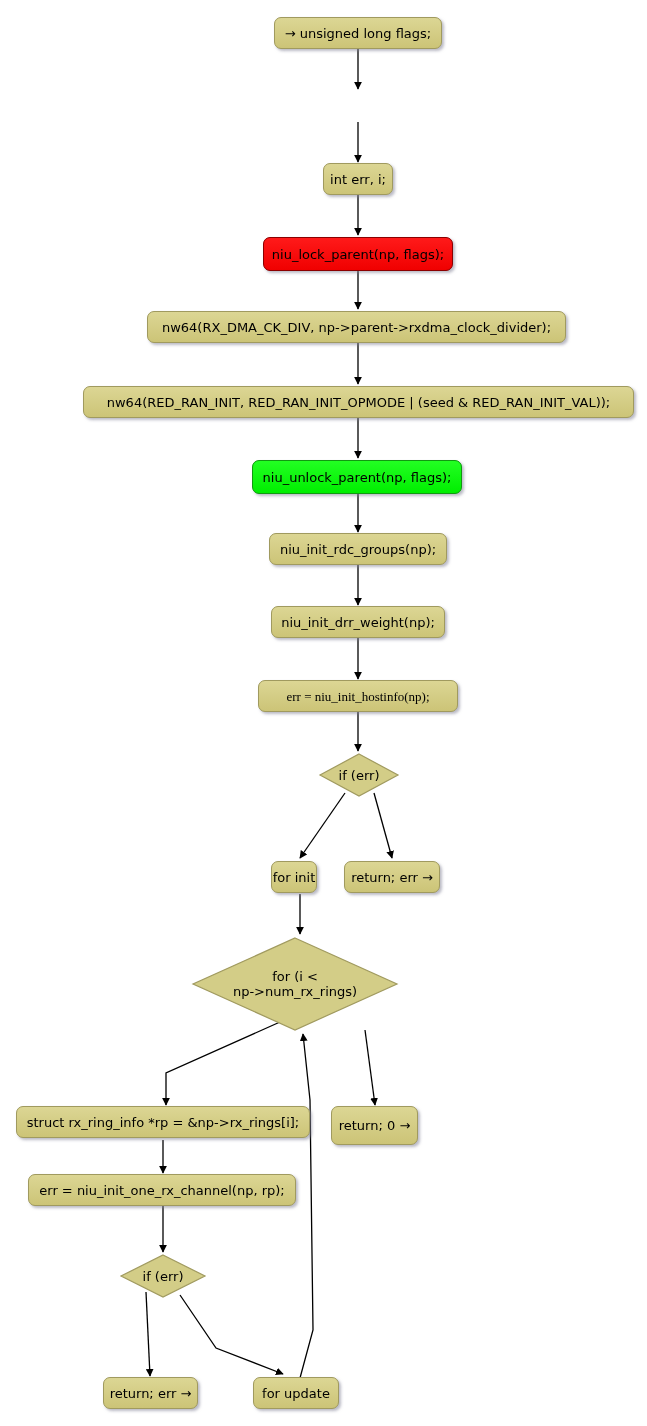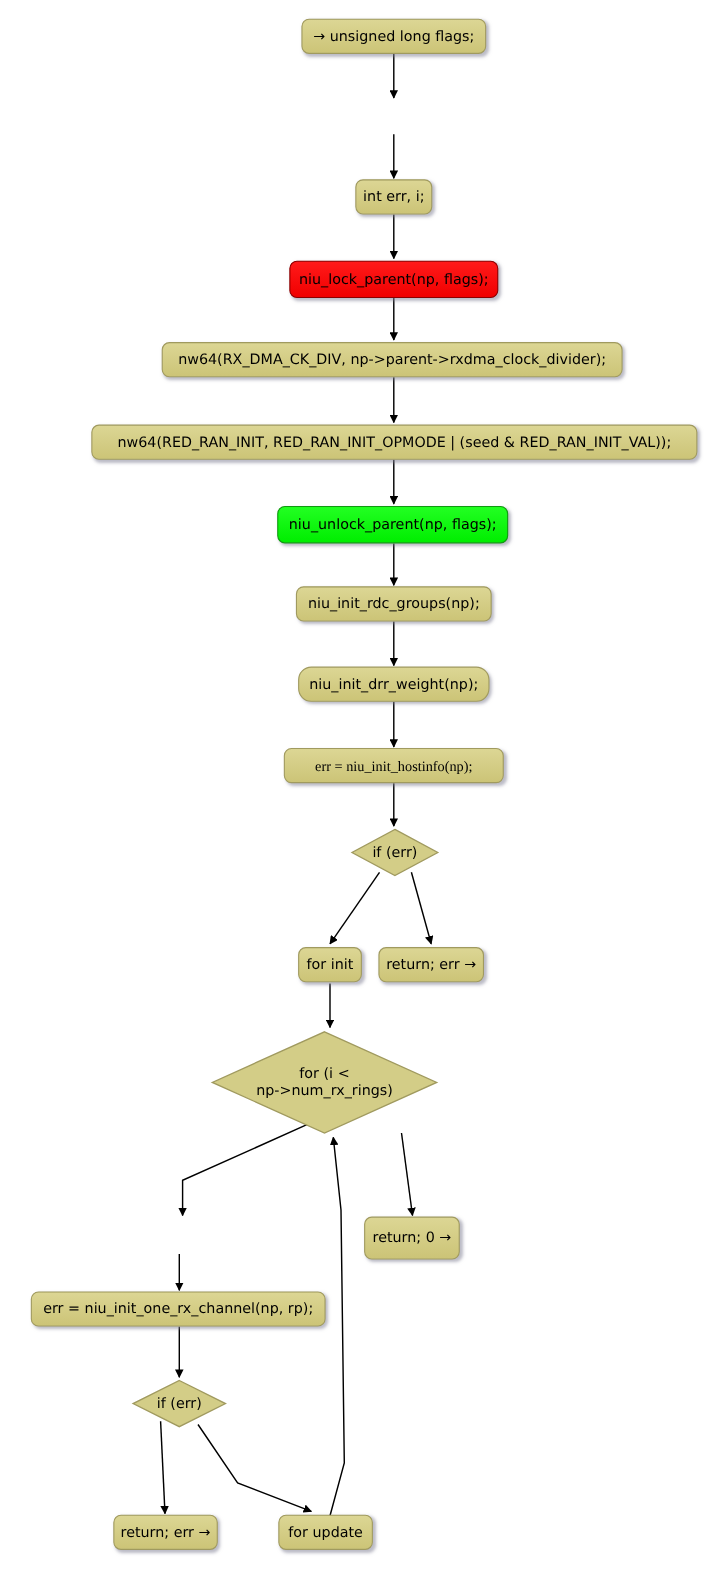--- a/index.html
+++ b/index.html
@@ -132,51 +132,54 @@
   </div>
 
   <div class="node rect green" style="left:252px; top:460px; width:210px; height:34px;">
     <span>niu_unlock_parent(np, flags);</span>
   </div>
 
   <div class="node rect" style="left:269px; top:533px; width:178px; height:32px;">
     <span>niu_init_rdc_groups(np);</span>
   </div>
 
-  <div class="node rect" style="left:271px; top:606px; width:174px; height:32px;border-radius:12px;">
+  <div class="node rect" style="left:271px; top:606px; width:174px; height:32px;">
     <span>niu_init_drr_weight(np);</span>
   </div>
 
   <div class="node rect" style="left:258px; top:680px; width:200px; height:32px;font-family:Liberation Serif, serif;">
     <span>err = niu_init_hostinfo(np);</span>
   </div>
 
   <div class="node diamond" style="left:318px; top:752px; width:82px; height:46px;">
     <svg class="diamond-shape" viewBox="0 0 82 46" xmlns="http://www.w3.org/2000/svg">
       <polygon points="41,2 80,23 41,44 2,23" fill="#d3cd87" stroke="#a09a5f" stroke-width="1.2"></polygon>
     </svg>
     <span class="diamond-label">if (err)</span>
   </div>
 
-  <div class="node rect" style="left:271px; top:861px; width:58px; height:32px;">
+  <div class="node rect" style="left:271px; top:861px; width:46px; height:32px;">
     <span>for init</span>
   </div>
 
   <div class="node rect" style="left:344px; top:861px; width:96px; height:32px;">
     <span>return; err →</span>
   </div>
 
   <div class="node diamond" style="left:190px; top:936px; width:210px; height:96px;text-align:center;">
     <svg class="diamond-shape" viewBox="0 0 210 96" xmlns="http://www.w3.org/2000/svg">
       <polygon points="105,2 207,48 105,94 3,48" fill="#d3cd87" stroke="#a09a5f" stroke-width="1.2"></polygon>
     </svg>
     <span class="diamond-label">for (i &lt;
 np-&gt;num_rx_rings)</span>
   </div>
 
+  <div class="node rect" style="left:16px; top:1106px; width:294px; height:32px;">
+    <span>struct rx_ring_info *rp = &amp;np-&gt;rx_rings[i];</span>
+  </div>
 
   <div class="node rect" style="left:331px; top:1106px; width:87px; height:39px;">
     <span>return; 0 →</span>
   </div>
 
   <div class="node rect" style="left:28px; top:1174px; width:268px; height:32px;">
     <span>err = niu_init_one_rx_channel(np, rp);</span>
   </div>
 
   <div class="node diamond" style="left:119px; top:1253px; width:88px; height:46px;">

